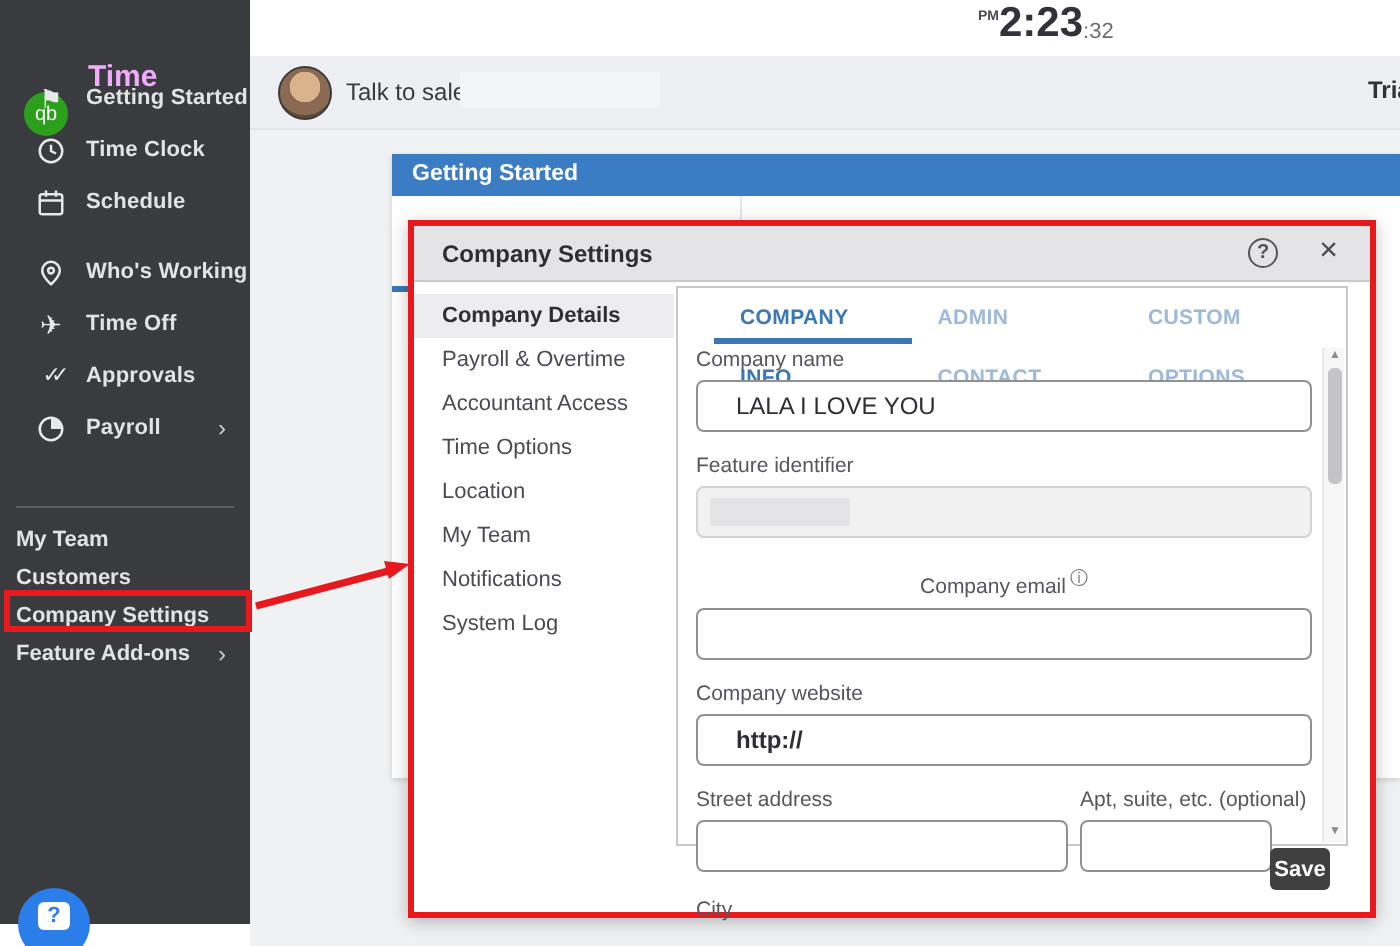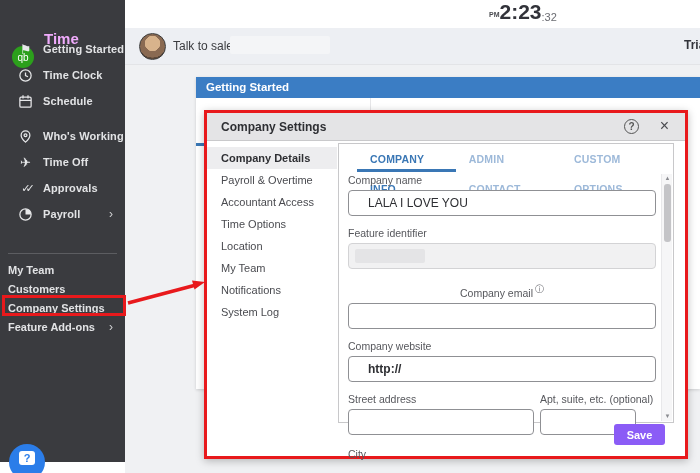--- a/index.html
+++ b/index.html
@@ -20,21 +20,21 @@
   .schev { margin-left:auto; margin-right:12px; color:#cfd0d2; font-size:12px; }
   .sdivider { position:absolute; left:8px; right:8px; top:253px; height:1px; background:#5c5d61; }
   .snav2 { position:absolute; top:260px; left:0; width:125px; }
   .snav2-item { display:flex; align-items:center; height:19px; padding-left:8px; cursor:pointer; }
   .s2label { color:#e2e3e5; font-size:11px; font-weight:600; }
   .help-bubble { position:absolute; left:9px; top:444px; width:36px; height:36px; border-radius:50%; background:#2b7de9; z-index:3; display:flex; justify-content:center; }
   .help-bubble .bub { margin-top:7px; width:16px; height:14px; background:#fff; border-radius:3px; color:#2b7de9; font-size:11px; font-weight:bold; text-align:center; line-height:14px; }
 
   
   .topband { position:absolute; left:125px; top:0; width:575px; height:28px; background:#fff; }
-  .clock { position:absolute; left:364px; top:1px; display:flex; align-items:center; }
+  .clock { position:absolute; left:364px; top:1px; display:flex; align-items:flex-start; }
   .clock .mer { font-size:7px; font-weight:bold; color:#4a4b50; margin-top:4px; }
   .clock .tm { font-size:21px; font-weight:bold; color:#32333a; line-height:22px; }
   .clock .sec { font-size:11px; color:#6b6c72; margin-top:9px; }
 
   
   .talkbar { position:absolute; left:125px; top:28px; width:575px; height:37px; background:#edeff3; border-bottom:1px solid #e3e4e7; }
   .avatar { position:absolute; left:14px; top:5px; width:27px; height:27px; border-radius:50%; background:radial-gradient(circle at 50% 38%, #d8b38c 0 38%, #8a6a52 39% 70%, #5f4a3a 71%); border:1px solid #3c3c3c; }
   .talk-label { position:absolute; left:48px; top:11px; font-size:12px; color:#3a3b3f; }
   .redact-pill { position:absolute; left:105px; top:8px; width:100px; height:18px; background:#f4f5f7; border-radius:2px; }
   .trial { position:absolute; left:559px; top:10px; width:16px; overflow:hidden; white-space:nowrap; font-size:12px; font-weight:bold; color:#32333a; }
@@ -65,21 +65,21 @@
   .sb-up { position:absolute; top:0; }
   .sb-down { position:absolute; bottom:0; }
   .sb-thumb { position:absolute; top:10px; left:2px; width:7px; height:58px; background:#c4c4c7; border-radius:3px; cursor:pointer; }
   .m-form { position:absolute; left:9px; top:30px; width:308px; }
   .f-label { font-size:10.5px; color:#56575c; margin-bottom:4px; }
   .f-input { width:308px; height:26px; border:1px solid #8f9094; border-radius:4px; font-size:12px; color:#2e2f33; padding:0 19px; background:#fff; outline:none; }
   .f-input.disabled { background:#f1f1f2; border-color:#d3d3d5; position:relative; }
   .blob { position:absolute; left:6px; top:5px; width:70px; height:14px; background:#e4e4e6; border-radius:2px; }
   .info-dot { font-size:9px; color:#6b6c72; vertical-align:super; margin-left:2px; }
   .f-row { display:flex; gap:6px; }
-  .m-save { position:absolute; right:20px; bottom:11px; width:51px; height:21px; background:#8b5cf6; color:#fff; font-size:11px; font-weight:bold; border:none; border-radius:3px; cursor:pointer; }
+  .m-save { position:absolute; right:20px; bottom:11px; width:30px; height:21px; background:#404040; color:#fff; font-size:11px; font-weight:bold; border:none; border-radius:3px; cursor:pointer; }
 
   
   .annot-box { position:absolute; left:2px; top:295px; width:124px; height:21px; border:3px solid #e8191c; z-index:6; pointer-events:none; }
   .annot-arrow { position:absolute; left:0; top:0; width:700px; height:473px; z-index:6; pointer-events:none; }
 
   .bottomstrip { position:absolute; left:0; top:462px; width:125px; height:11px; background:#fff; }
 </style>
 </head>
 <body>
 

